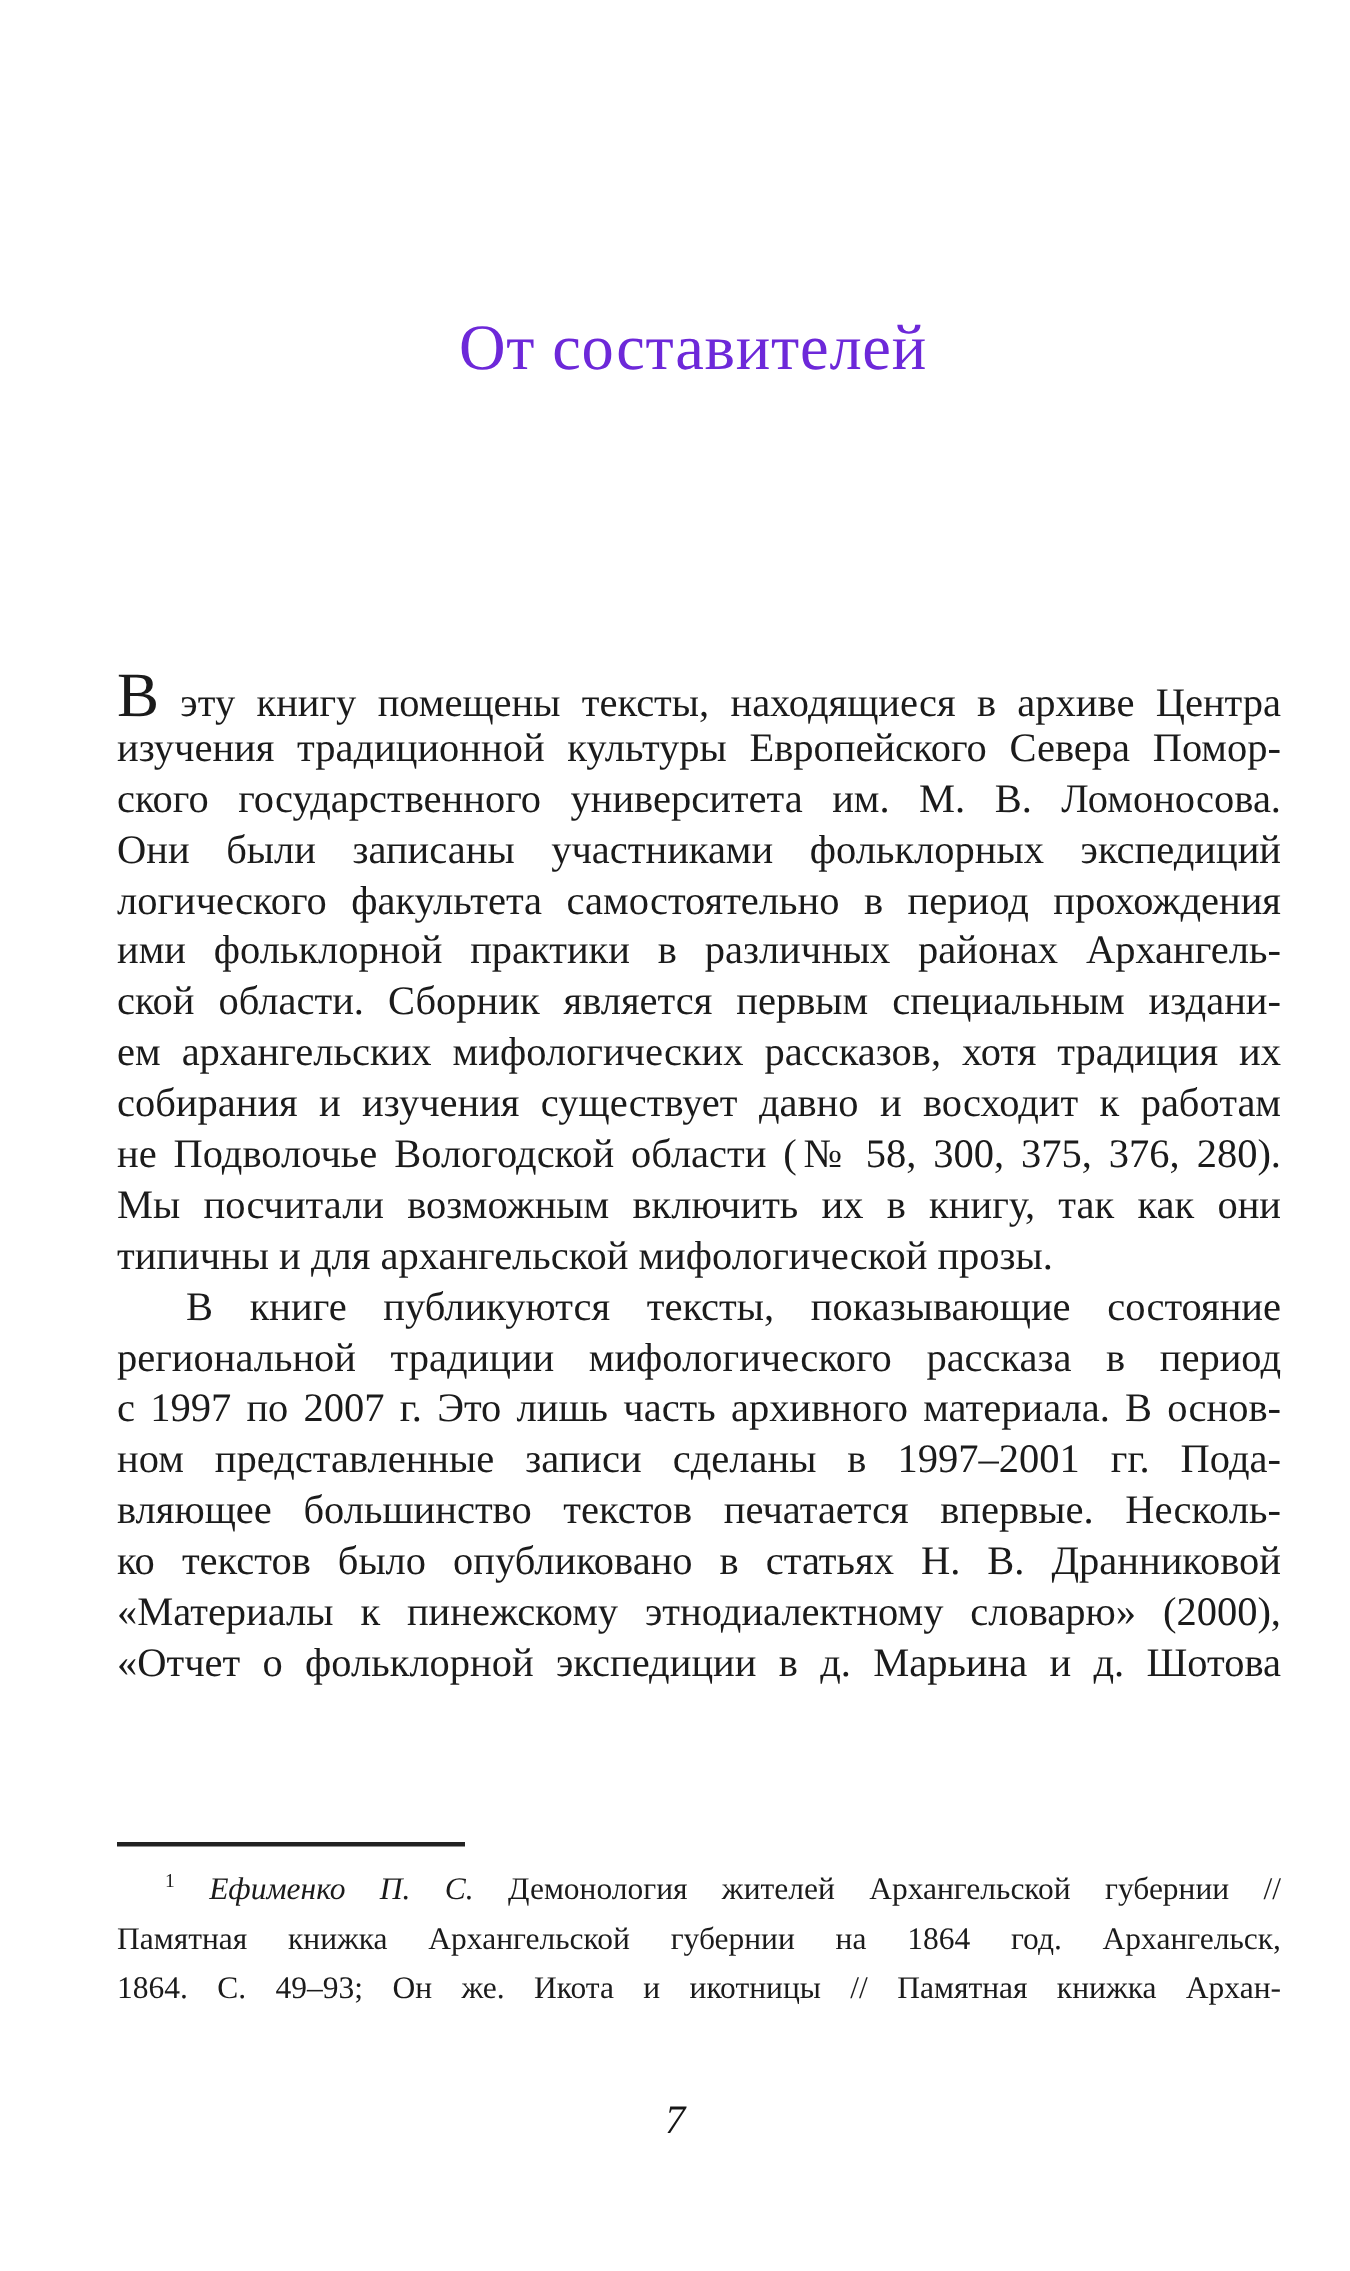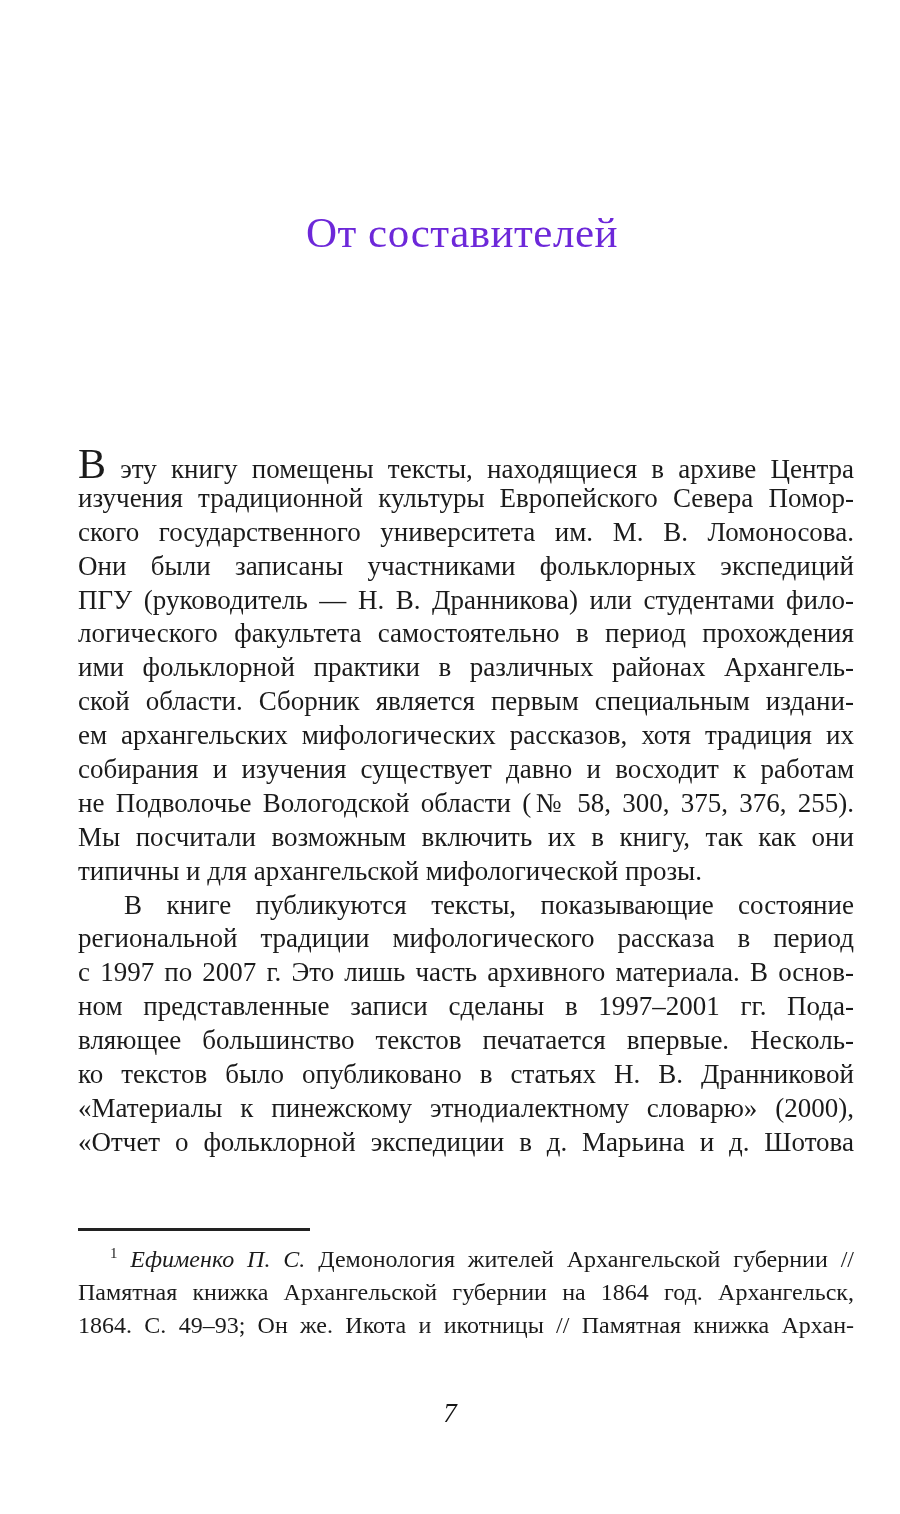--- a/index.html
+++ b/index.html
@@ -66,21 +66,21 @@
     left: 78px;
     width: 232px;
     height: 3px;
     background: #222222;
   }
   .footnote {
     position: absolute;
     top: 1243px;
     left: 78px;
     width: 776px;
-    font-size: 24px;
+    font-size: 21px;
   }
   .fline {
     width: 776px;
     height: 33px;
     line-height: 33px;
     text-align: justify;
     text-align-last: justify;
     white-space: nowrap;
     box-sizing: border-box;
   }
@@ -110,27 +110,26 @@
 
 <div class="page">
 
   <h1 class="title">От составителей</h1>
 
   <div class="body-text">
     <div class="line"><span class="dropcap">В</span> <span>эту книгу помещены тексты, находящиеся в архиве Центра</span></div>
     <div class="line">изучения традиционной культуры Европейского Севера Помор-</div>
     <div class="line">ского государственного университета им. М. В. Ломоносова.</div>
     <div class="line">Они были записаны участниками фольклорных экспедиций</div>
-    <div class="line">ПГУ (руководитель — Н. В. Дранникова) или студентами фило-</div>
     <div class="line">логического факультета самостоятельно в период прохождения</div>
     <div class="line">ими фольклорной практики в различных районах Архангель-</div>
     <div class="line">ской области. Сборник является первым специальным издани-</div>
     <div class="line">ем архангельских мифологических рассказов, хотя традиция их</div>
     <div class="line">собирания и изучения существует давно и восходит к работам</div>
-    <div class="line">не Подволочье Вологодской области (№ 58, 300, 375, 376, 255).</div>
+    <div class="line">не Подволочье Вологодской области (№ 58, 300, 375, 376, 280).</div>
     <div class="line">Мы посчитали возможным включить их в книгу, так как они</div>
     <div class="line end">типичны и для архангельской мифологической прозы.</div>
 
     <div class="line indent">В книге публикуются тексты, показывающие состояние</div>
     <div class="line">региональной традиции мифологического рассказа в период</div>
     <div class="line">с 1997 по 2007 г. Это лишь часть архивного материала. В основ-</div>
     <div class="line">ном представленные записи сделаны в 1997–2001 гг. Пода-</div>
     <div class="line">вляющее большинство текстов печатается впервые. Несколь-</div>
     <div class="line">ко текстов было опубликовано в статьях Н. В. Дранниковой</div>
     <div class="line">«Материалы к пинежскому этнодиалектному словарю» (2000),</div>

